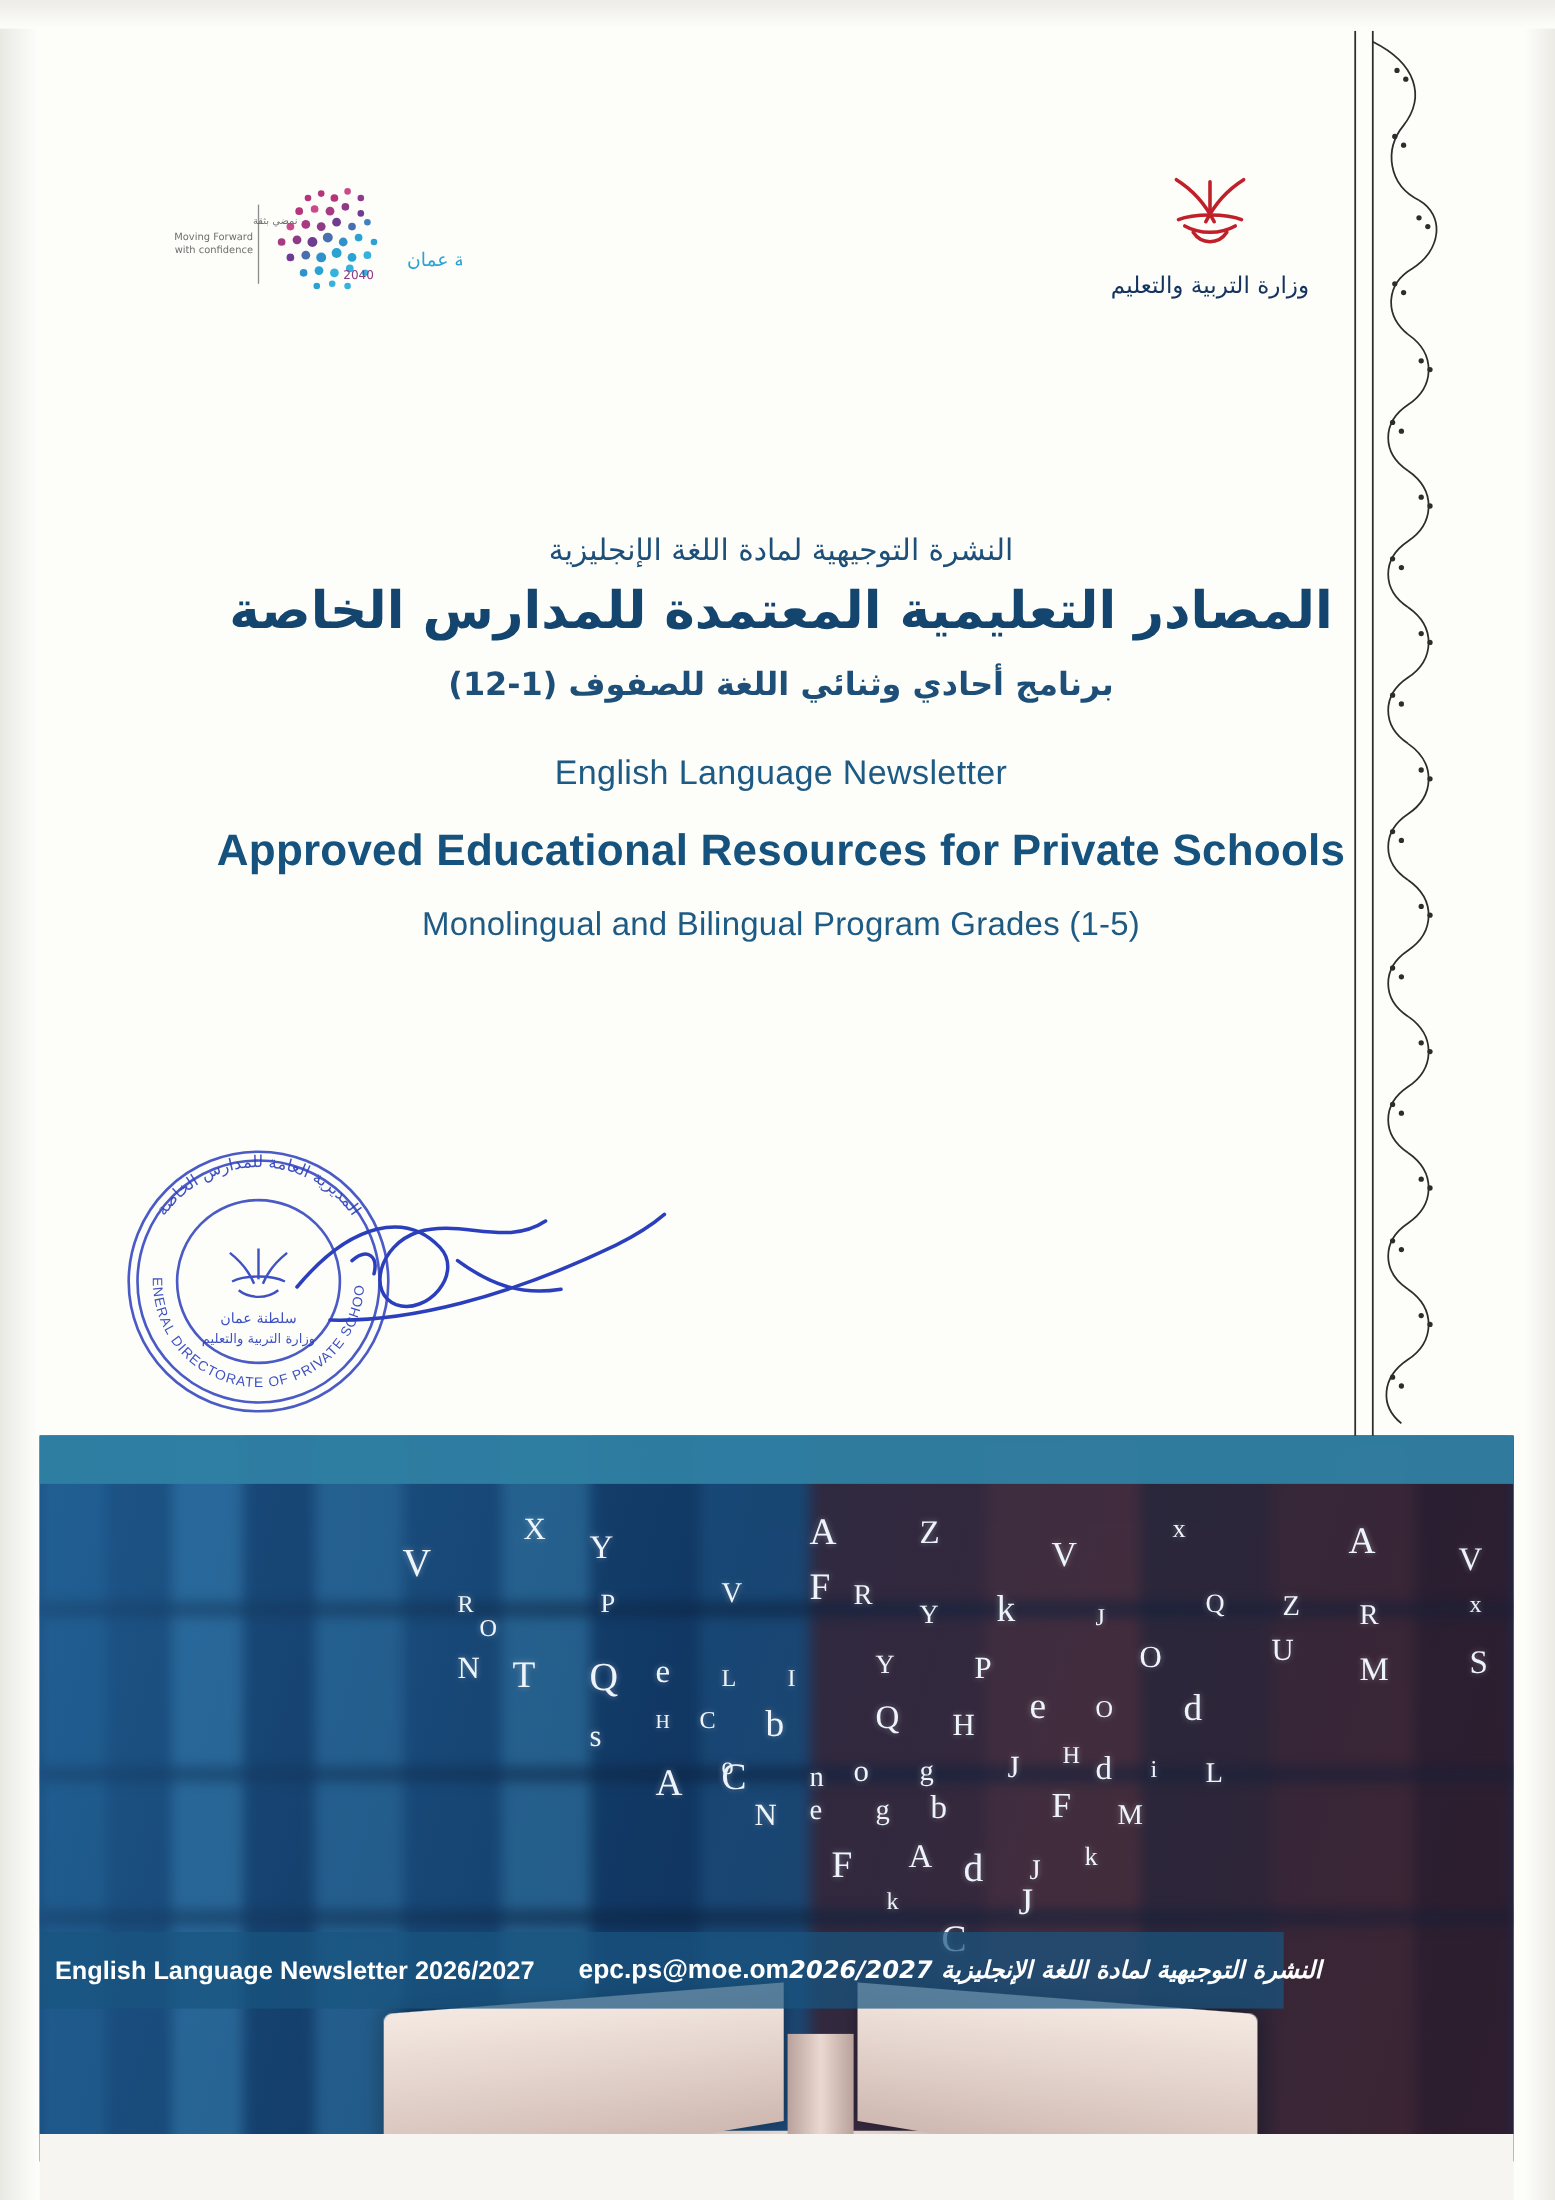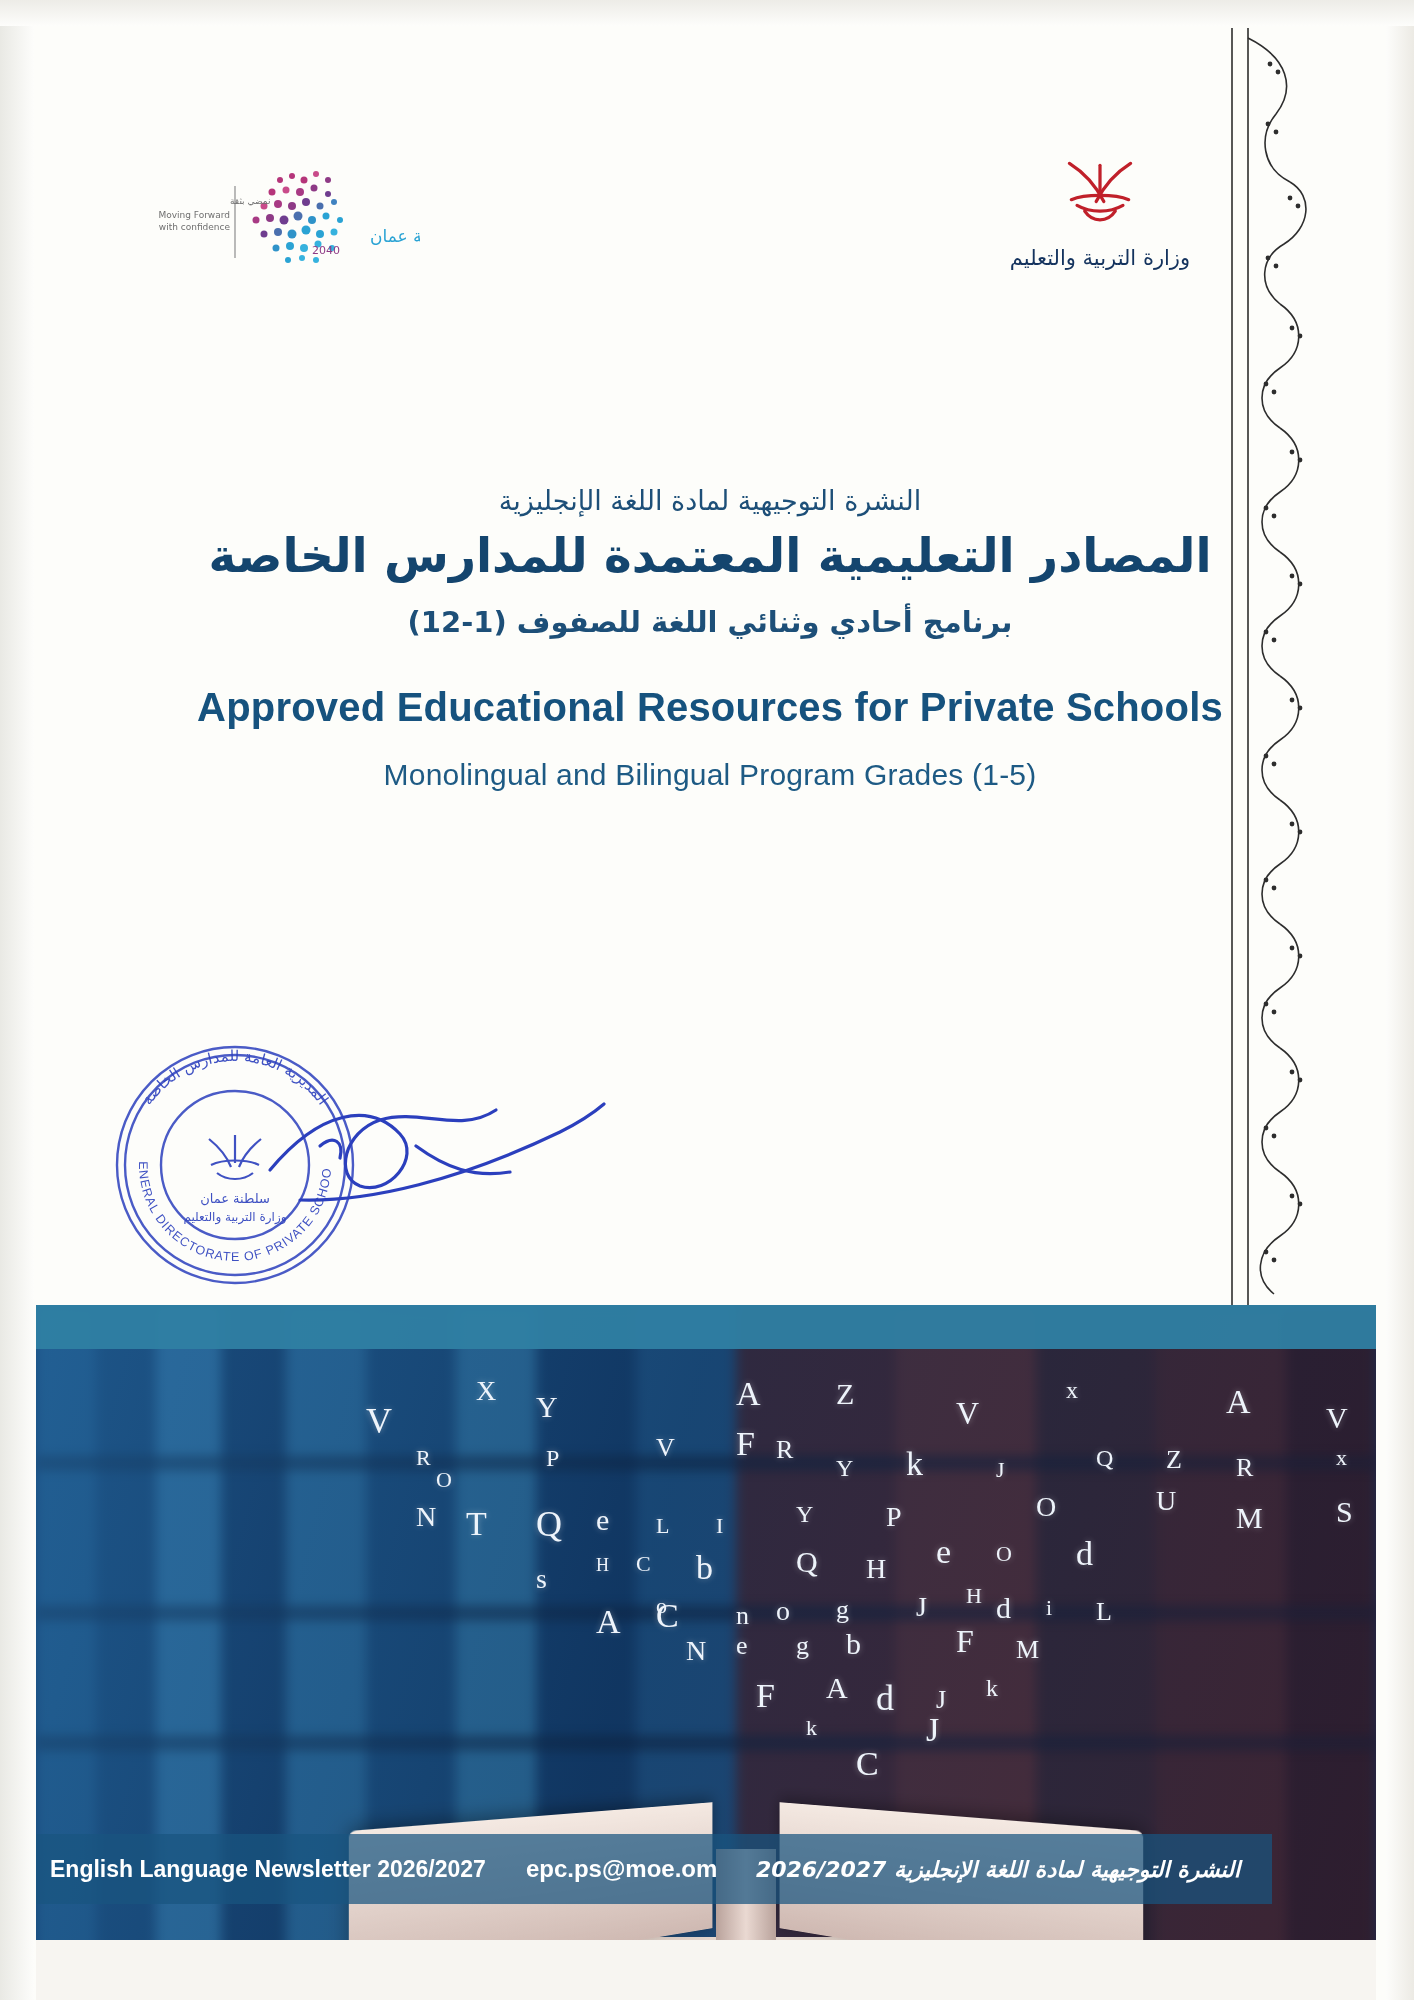--- a/index.html
+++ b/index.html
@@ -250,22 +250,22 @@
     left: 40px; bottom: 0;
     width: 690px; height: 58px;
     background: linear-gradient(to bottom, #e7d8cf, #cdb3a9);
     border-radius: 4px;
   }
 
   
   #footer-strip {
     position: absolute;
     left: 36px;
-    top: 1834px;
-    width: 1236px;
+    top: 1756px;
+    width: 1131px;
     height: 70px;
     background: rgba(25, 84, 128, 0.72);
     color: #ffffff;
     display: flex;
     align-items: center;
   }
   #footer-strip .f-left {
     font-size: 23px;
     font-weight: bold;
     margin-left: 14px;
@@ -428,20 +428,21 @@
         <path d="M60,16 L60,48"></path>
       </g>
     </svg>
     <div class="ministry-name">وزارة التربية والتعليم</div>
   </div>
 
   <div id="title-block">
     <div class="ar-sub">النشرة التوجيهية لمادة اللغة الإنجليزية</div>
     <div class="ar-main">المصادر التعليمية المعتمدة للمدارس الخاصة</div>
     <div class="ar-prog">برنامج أحادي وثنائي اللغة للصفوف (1-12)</div>
+    <div class="en-sub">English Language Newsletter</div>
     <div class="en-main">Approved Educational Resources for Private Schools</div>
     <div class="en-prog">Monolingual and Bilingual Program Grades (1-5)</div>
   </div>
 
   <svg id="stamp" viewBox="0 0 260 260">
     <g fill="none" stroke="#2b3fbd" stroke-width="2.4" opacity="0.85">
       <circle cx="130" cy="130" r="118"></circle>
       <circle cx="130" cy="130" r="110"></circle>
       <circle cx="130" cy="130" r="74"></circle>
     </g>

